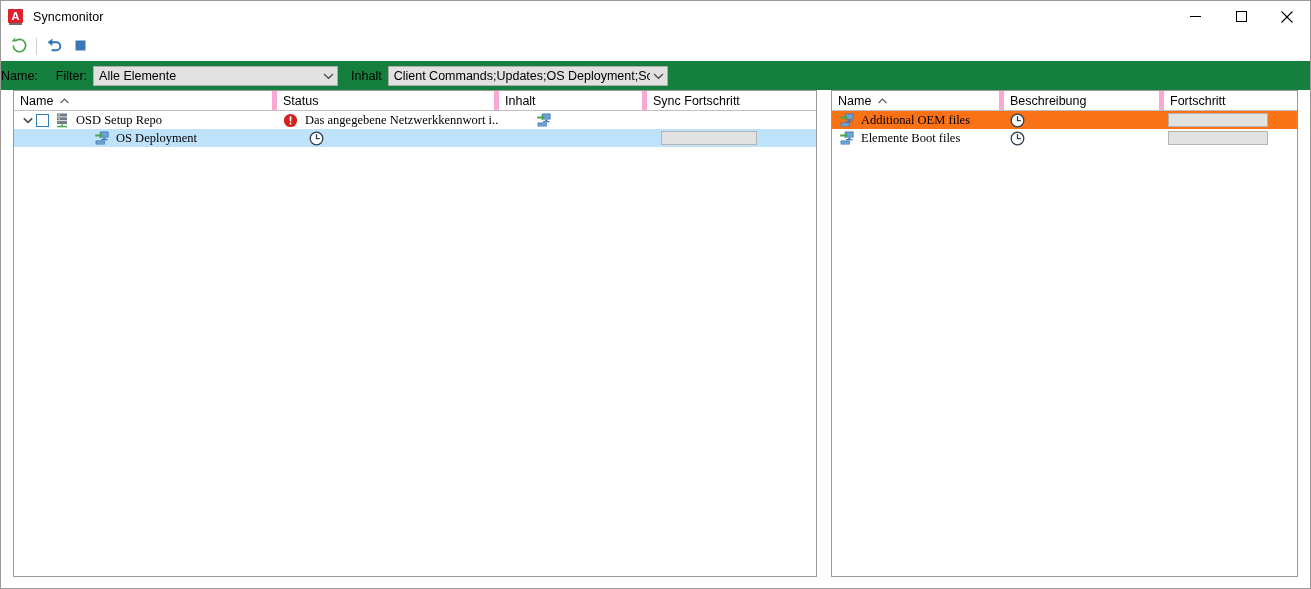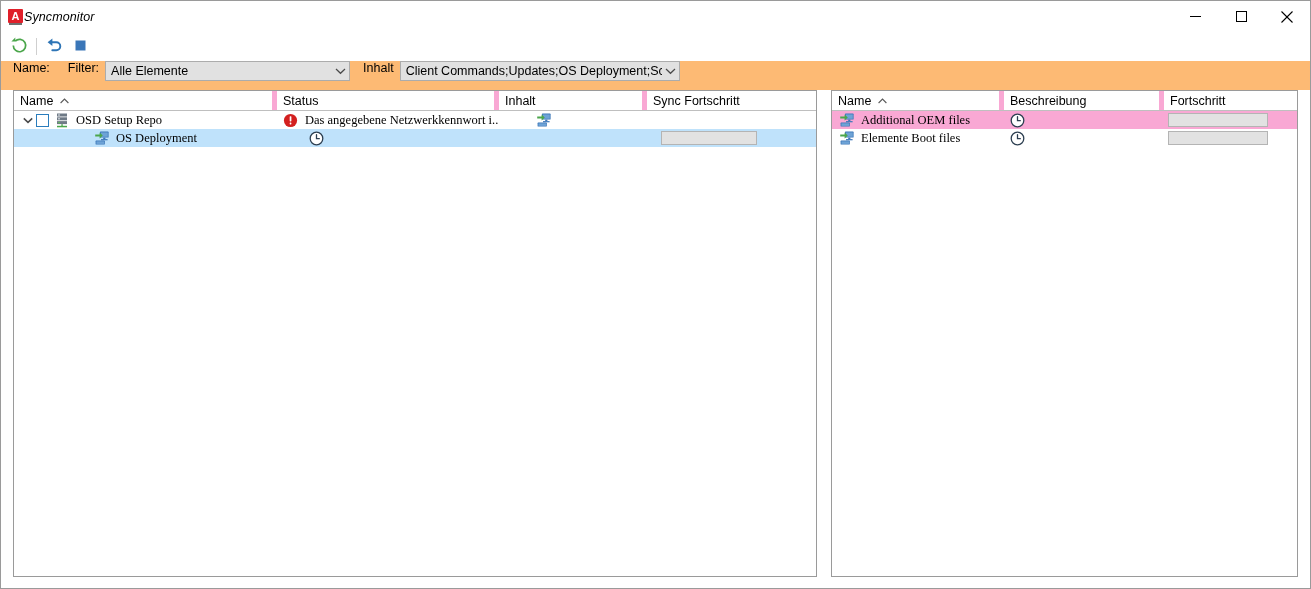--- a/index.html
+++ b/index.html
@@ -57,24 +57,24 @@
     text-align: center;
     font-family: "Liberation Sans", sans-serif;
   }
   #app-icon .logo-base {
     position: absolute;
     left: 1px; top: 14px;
     width: 13px; height: 2px;
     background: #6f6f6f;
   }
   #window-title {
+    margin-left: 9px;
     font-size: 12.5px;
     color: #000000;
     letter-spacing: 0.1px;
-    font-style: italic;
   }
   #window-controls {
     position: absolute;
     right: 0; top: 0;
     height: 31px;
     display: flex;
   }
   .win-btn {
     width: 46px;
     height: 31px;
@@ -110,23 +110,23 @@
     height: 17px;
     background: #cfcfcf;
     margin: 0 4px;
   }
 
   
   #filter-bar {
     height: 29px;
     min-height: 29px;
     display: flex;
-    align-items: flex-start;
-    padding-left: 12px;
-    background: #fdba74;
+    align-items: center;
+    padding-left: 0;
+    background: #15803d;
   }
   .fb-label {
     font-size: 12.5px;
     color: #000;
     margin-right: 6px;
     white-space: nowrap;
   }
   #search-box {
     width: 160px;
     height: 20px;
@@ -246,21 +246,21 @@
   }
   .grid-body { flex: 1; background: #ffffff; }
   .grid-row {
     display: flex;
     height: 18px;
     align-items: center;
     box-sizing: border-box;
     font-family: Liberation Serif, serif;
   }
   .grid-row.selected { background: #bfe2fb; }
-  .grid-row.soft-sel { background: #f9a8d4; }
+  .grid-row.soft-sel { background: #f97316; }
   .gr-cell {
     height: 18px;
     display: flex;
     align-items: center;
     font-size: 12.5px;
     color: #000;
     box-sizing: border-box;
     overflow: hidden;
     white-space: nowrap;
   }

